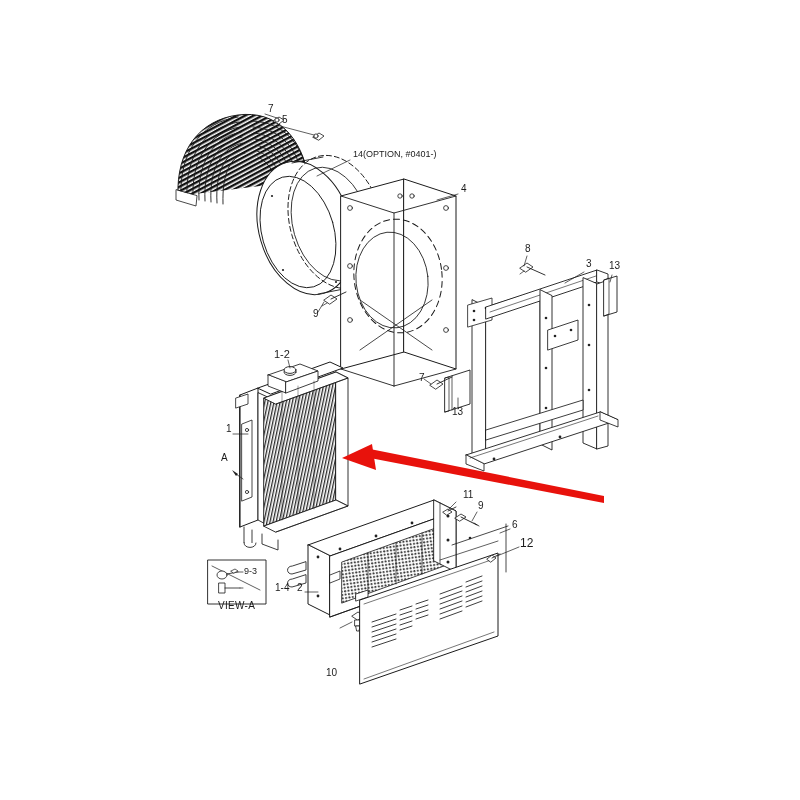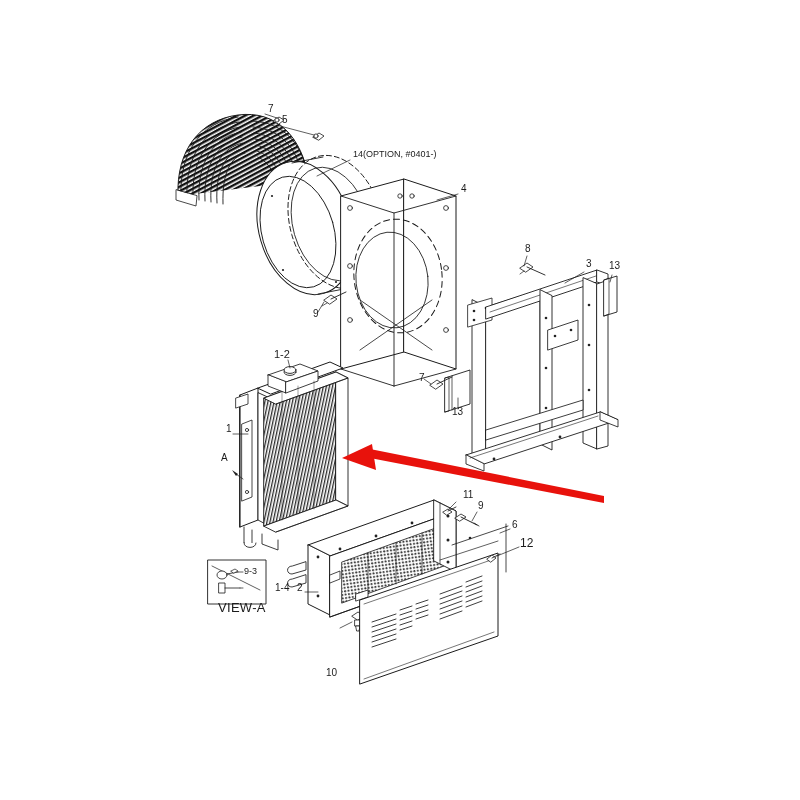--- a/index.html
+++ b/index.html
@@ -438,17 +438,17 @@
   <div class="callout" style="left:512px; top:520px; font-size:10px;">6</div>
 
   <div class="callout" style="left:520px; top:537px; font-size:12px;">12</div>
 
   <div class="callout" style="left:244px; top:567px; font-size:9px;">9-3</div>
 
   <div class="callout" style="left:297px; top:583px; font-size:10px;">2</div>
 
   <div class="callout" style="left:244px; top:583px; font-size:10px;padding-left:31px;">1-4</div>
 
-  <div class="callout" style="left:218px; top:601px; font-size:13px; letter-spacing:0.3px;">VIEW-A</div>
+  <div class="callout" style="left:218px; top:601px; font-size:10px; letter-spacing:0.3px;">VIEW-A</div>
 
   <div class="callout" style="left:326px; top:621px; font-size:10px;margin-top:47px;">10</div>
 
 </div>
 
 </body></html>

